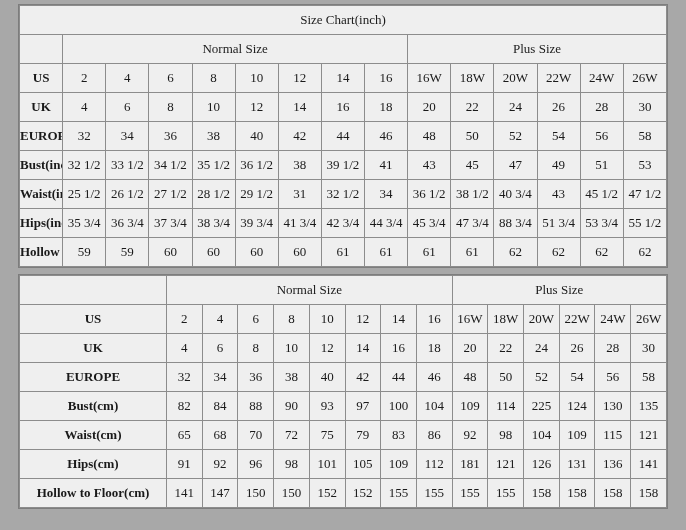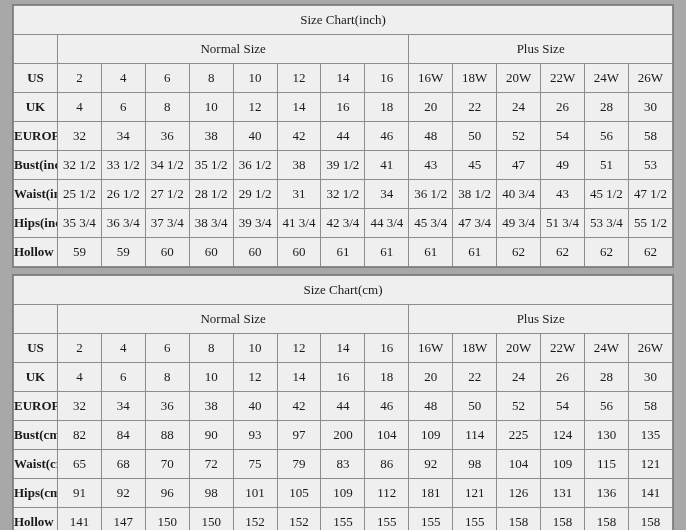--- a/index.html
+++ b/index.html
@@ -11,21 +11,21 @@
     height: 530px;
     background: #a8a8a8;
     font-family: "Liberation Serif", serif;
     color: #1a1a1a;
     overflow: hidden;
   }
   .page {
     width: 686px;
     height: 530px;
     box-sizing: border-box;
-    padding: 4px 12px;
+    padding: 4px 18px;
     display: flex;
     flex-direction: column;
     gap: 6px;
   }
   .chart-block {
     background: #efefef;
     border: 1px solid #7d7d7d;
     box-sizing: border-box;
   }
   table.size-table {
@@ -180,21 +180,21 @@
           <td class="col-data small tall">35 3/4</td>
           <td class="col-data small tall">36 3/4</td>
           <td class="col-data small tall">37 3/4</td>
           <td class="col-data small tall">38 3/4</td>
           <td class="col-data small tall">39 3/4</td>
           <td class="col-data small tall">41 3/4</td>
           <td class="col-data small tall">42 3/4</td>
           <td class="col-data small tall">44 3/4</td>
           <td class="col-data small tall">45 3/4</td>
           <td class="col-data small tall">47 3/4</td>
-          <td class="col-data small tall">49 3/4</td>
+          <td class="col-data small tall">88 3/4</td>
           <td class="col-data small tall">51 3/4</td>
           <td class="col-data small tall">53 3/4</td>
           <td class="col-data small tall">55 1/2</td>
         </tr>
         <tr>
           <td class="rowlabel col-label tall">Hollow to Floor(inch)</td>
           <td class="col-data tall">59</td>
           <td class="col-data tall">59</td>
           <td class="col-data tall">60</td>
           <td class="col-data tall">60</td>
@@ -210,23 +210,20 @@
           <td class="col-data tall">62</td>
         </tr>
       </tbody>
     </table>
   </div>
 
   <div class="chart-block">
     <table class="size-table">
       <tbody>
         <tr>
-          <td class="title-cell" colspan="15">Size Chart(cm)</td>
-        </tr>
-        <tr>
           <td class="blank col-label"></td>
           <td class="group-cell" colspan="8">Normal Size</td>
           <td class="group-cell" colspan="6">Plus Size</td>
         </tr>
         <tr>
           <td class="rowlabel col-label">US</td>
           <td class="col-data">2</td>
           <td class="col-data">4</td>
           <td class="col-data">6</td>
           <td class="col-data">8</td>
@@ -276,21 +273,21 @@
           <td class="col-data tall">58</td>
         </tr>
         <tr>
           <td class="rowlabel col-label tall">Bust(cm)</td>
           <td class="col-data tall">82</td>
           <td class="col-data tall">84</td>
           <td class="col-data tall">88</td>
           <td class="col-data tall">90</td>
           <td class="col-data tall">93</td>
           <td class="col-data tall">97</td>
-          <td class="col-data tall">200</td>
+          <td class="col-data tall">100</td>
           <td class="col-data tall">104</td>
           <td class="col-data tall">109</td>
           <td class="col-data tall">114</td>
           <td class="col-data tall">225</td>
           <td class="col-data tall">124</td>
           <td class="col-data tall">130</td>
           <td class="col-data tall">135</td>
         </tr>
         <tr>
           <td class="rowlabel col-label tall">Waist(cm)</td>

